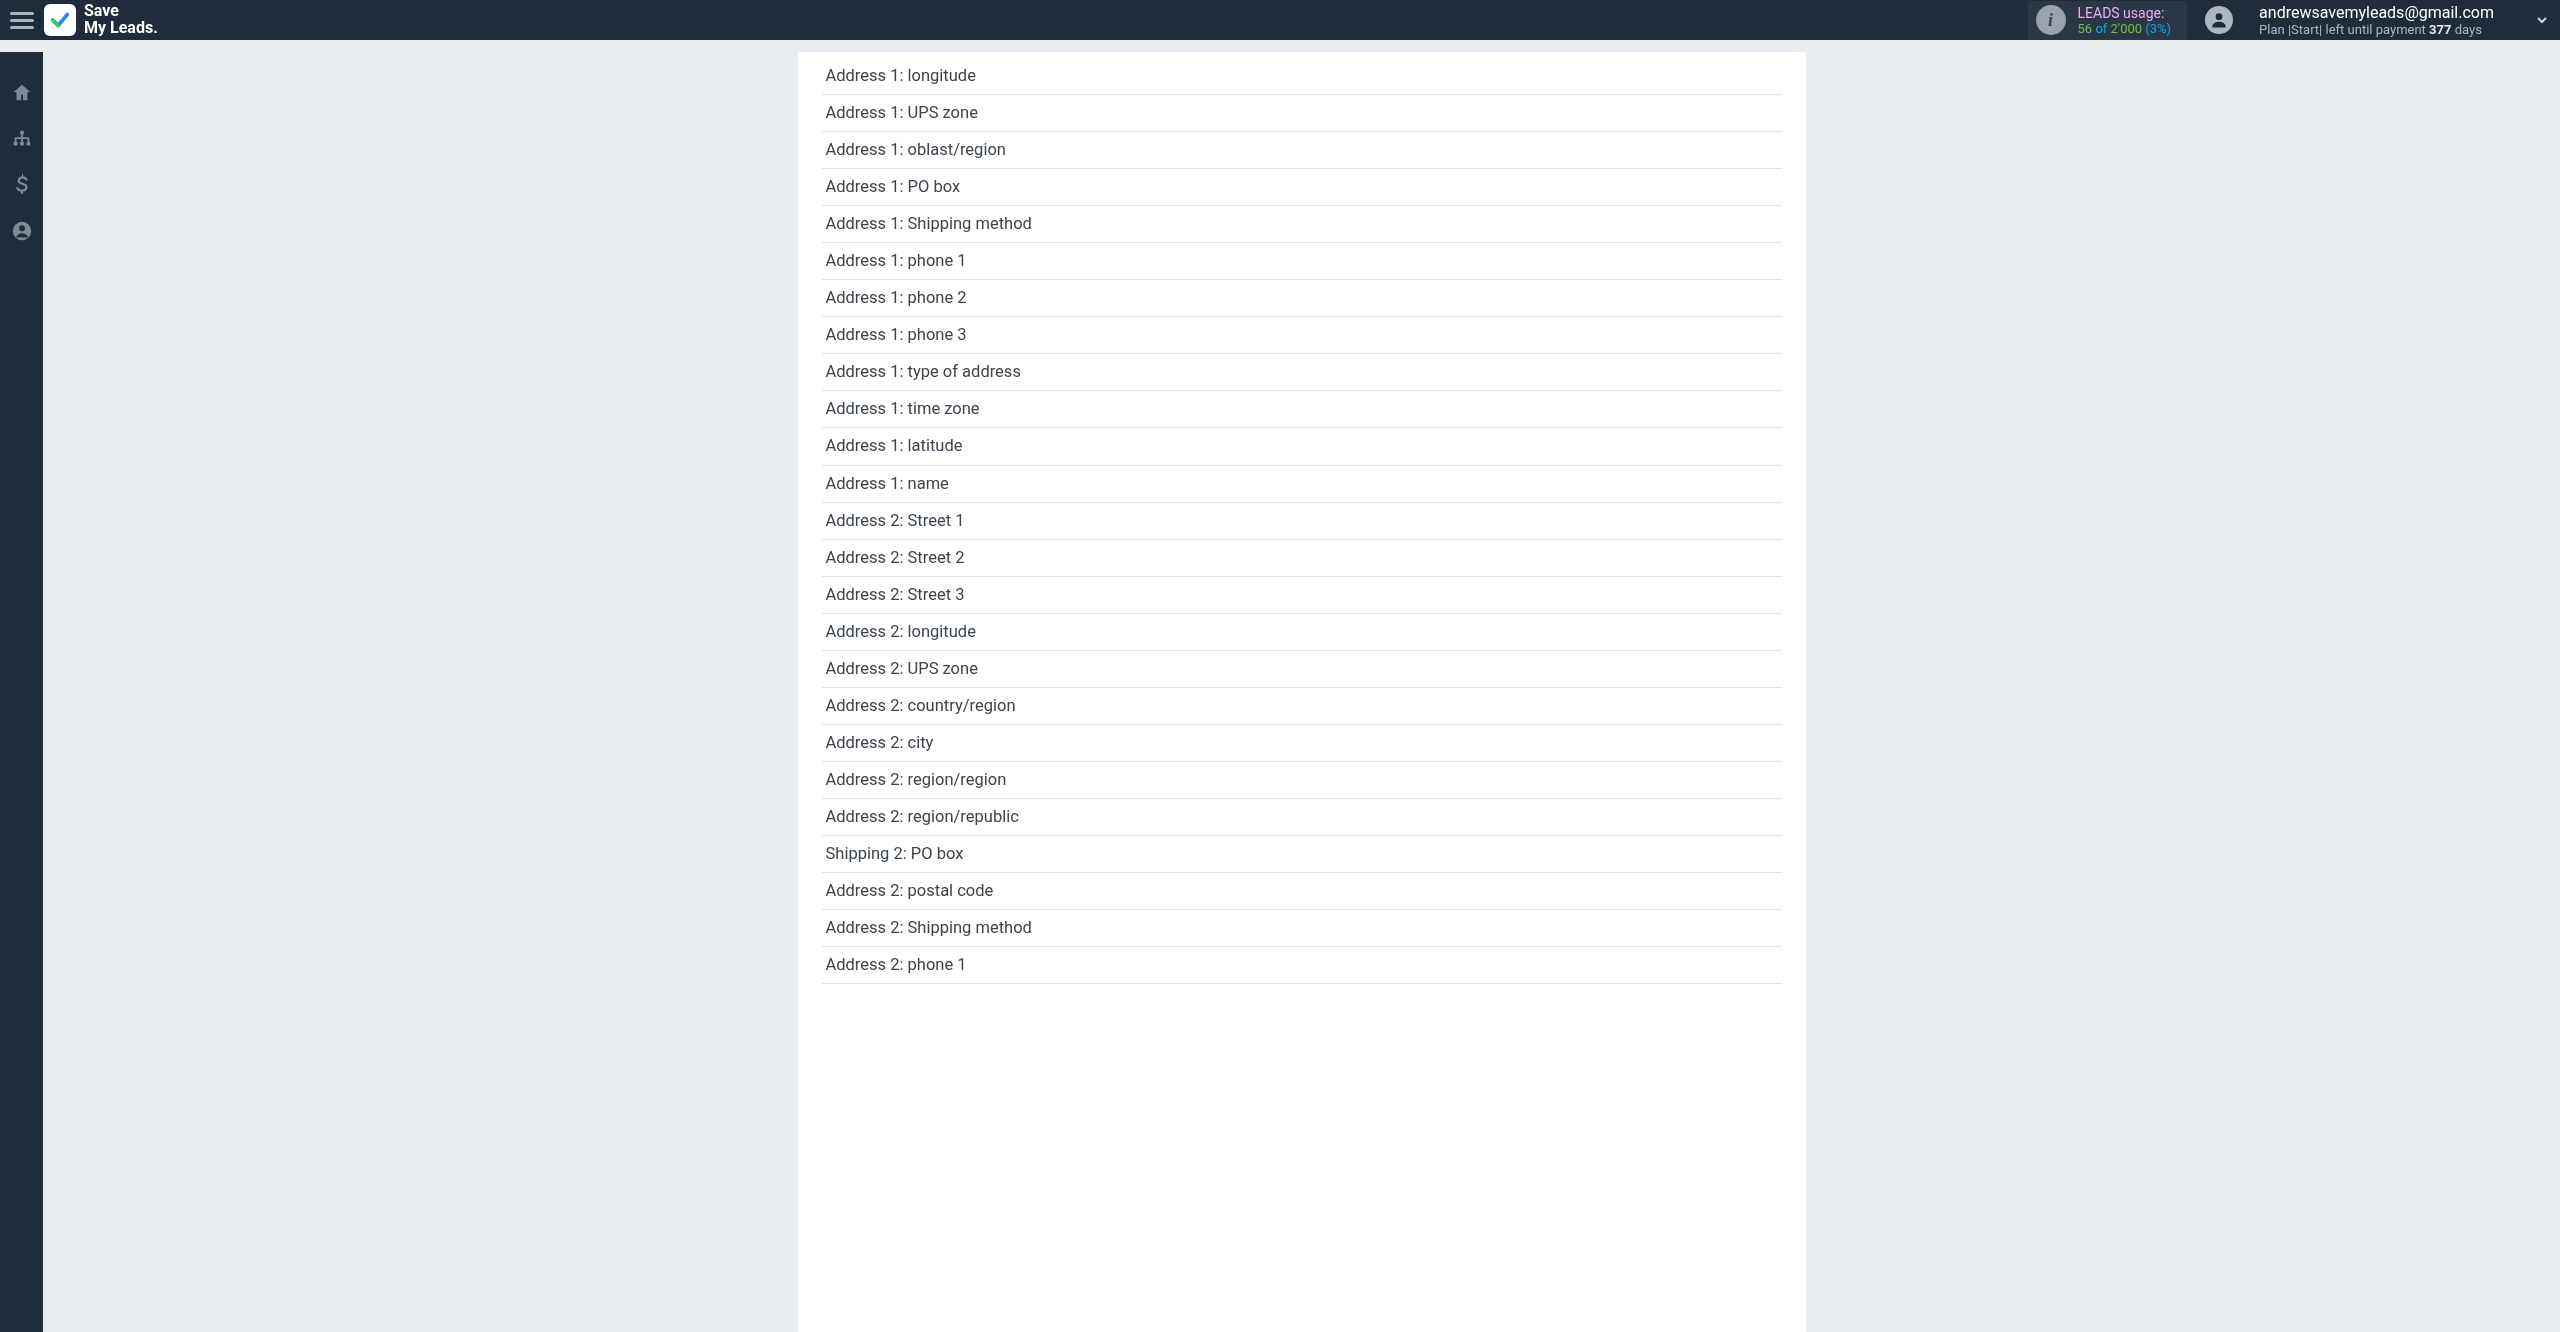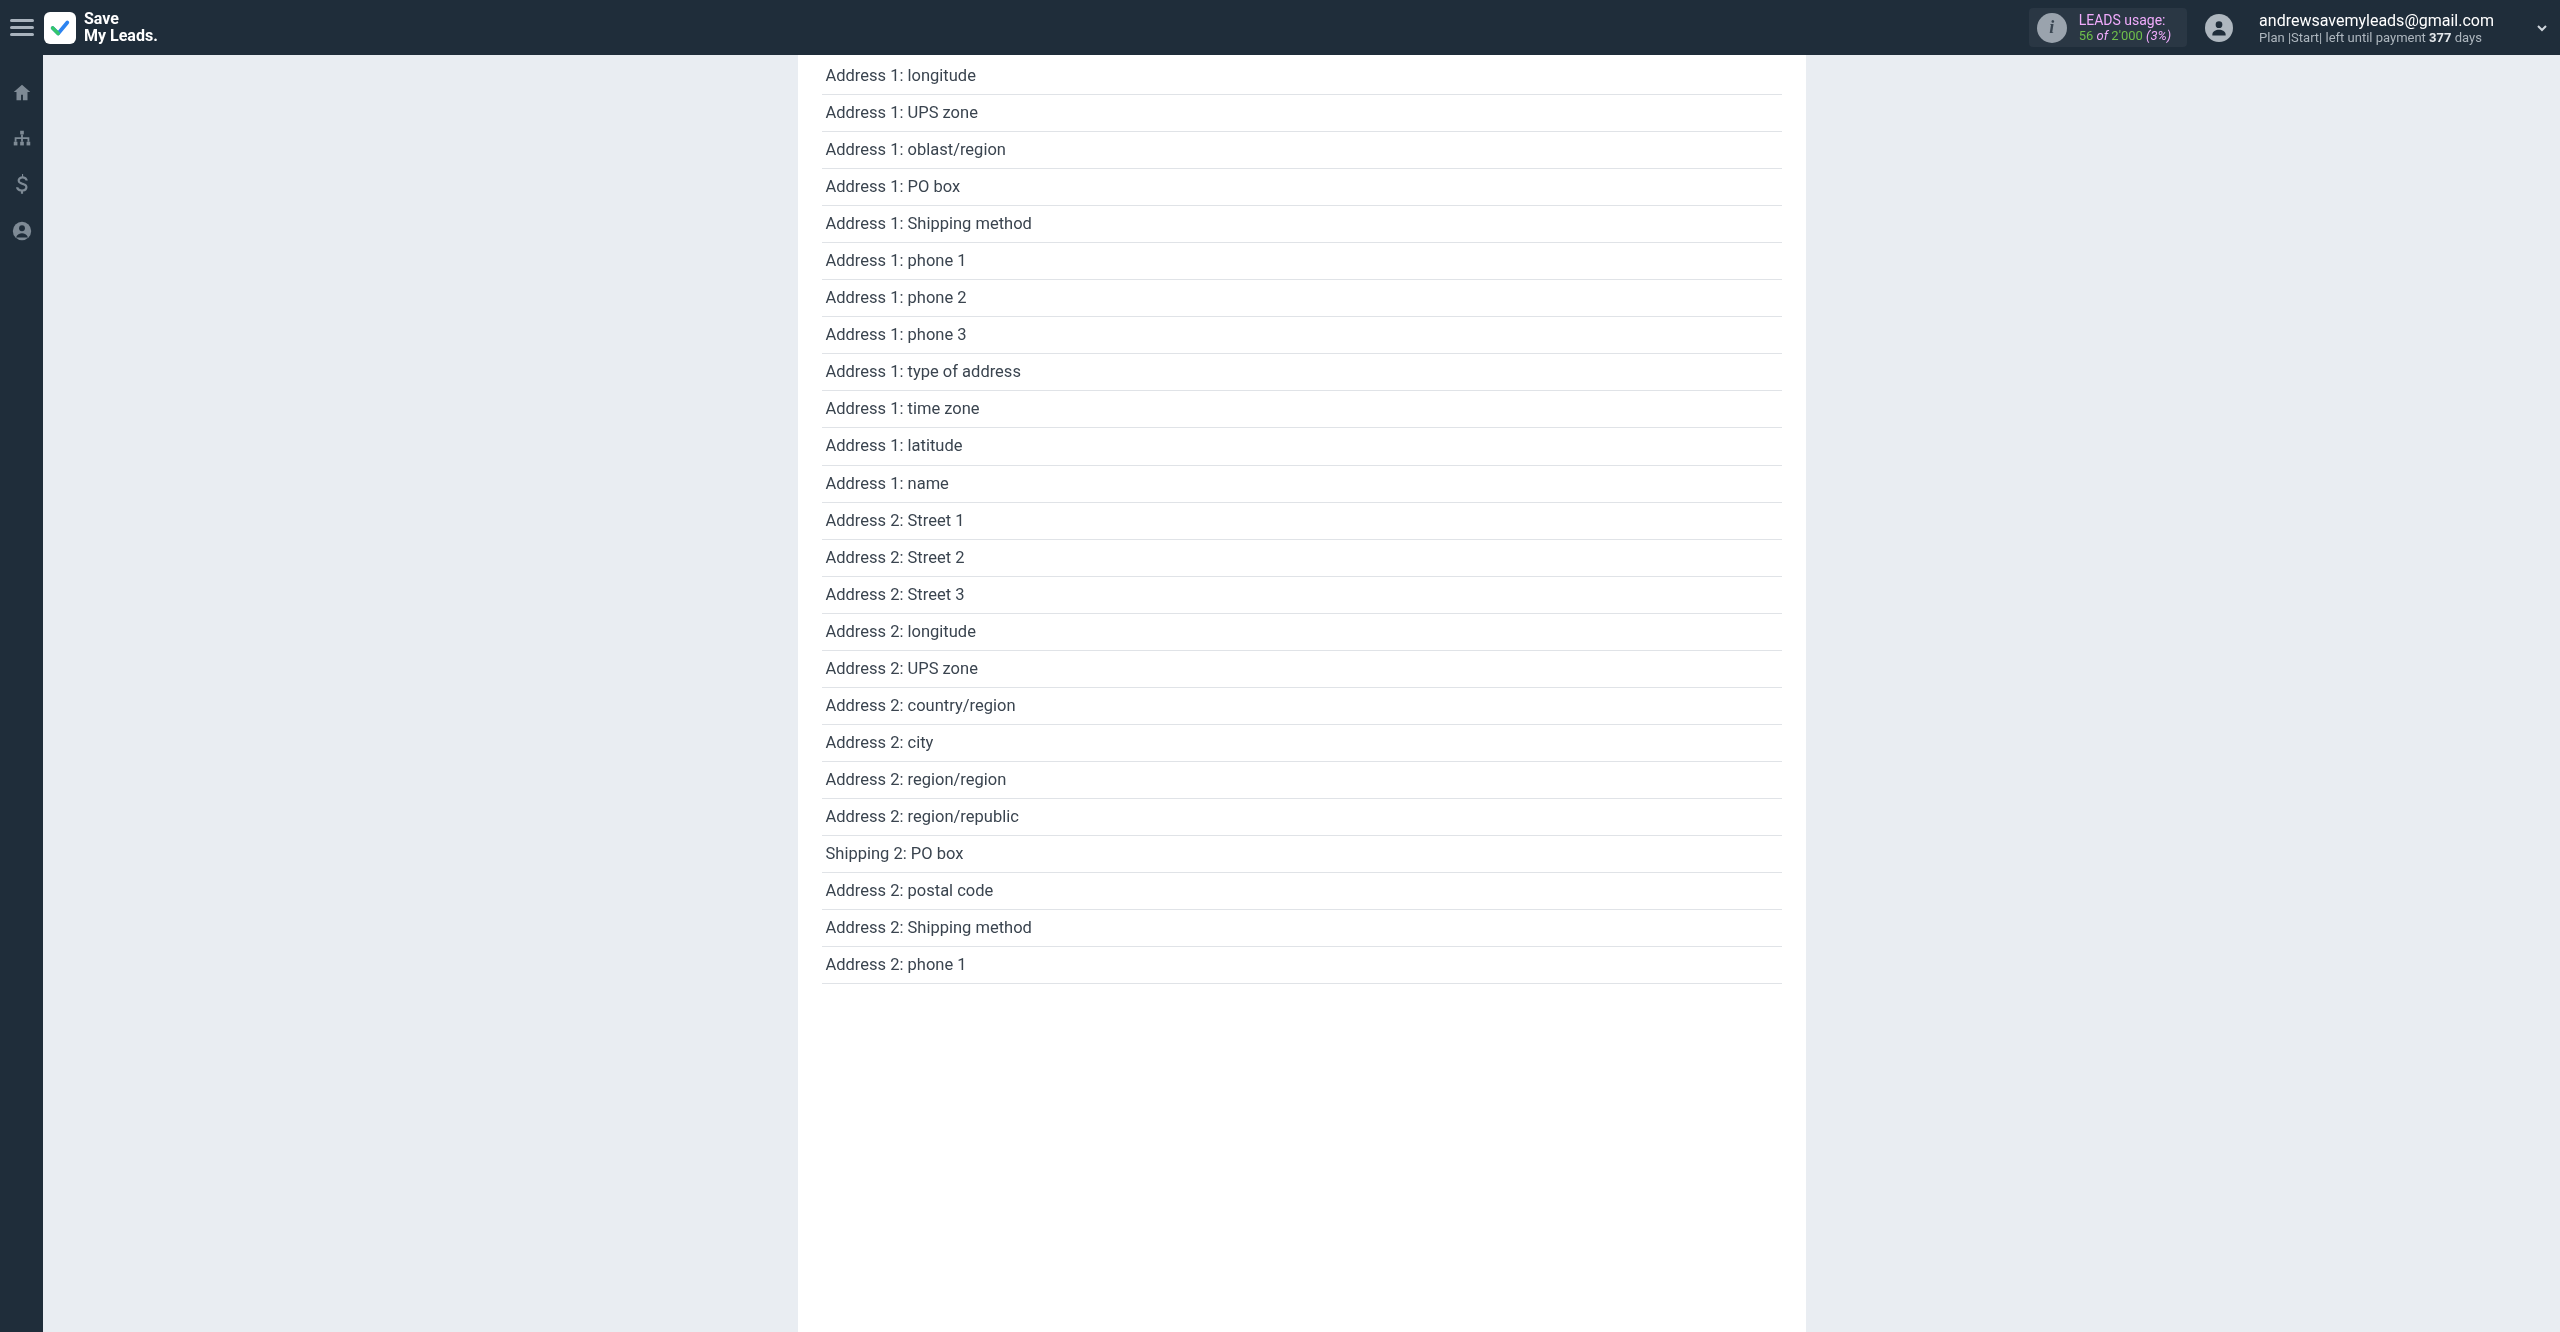--- a/index.html
+++ b/index.html
@@ -3,21 +3,21 @@
   <meta charset="utf-8">
   <style>
     * { margin: 0; padding: 0; box-sizing: border-box; }
     body {
       font-family: -apple-system, BlinkMacSystemFont, "Segoe UI", Roboto, Helvetica, Arial, sans-serif;
       background: #e9edf2;
       color: #2f3a45;
       overflow-x: hidden;
     }
     .topbar {
-      height: 55px;
+      height: 40px;
       background: #1f2d3a;
       display: flex;
       align-items: center;
       padding: 0 10px;
       position: fixed;
       top: 0; left: 0; right: 0;
       z-index: 100;
     }
     .hamburger {
       width: 24px; height: 24px;
@@ -46,21 +46,21 @@
       width: 30px; height: 30px; border-radius: 50%;
       display: flex; align-items: center; justify-content: center;
       font-weight: bold; font-style: italic; color: #3a4652;
       background: #9aa3ad;
       font-family: Georgia, serif;
       font-size: 18px;
     }
     .usage-text .line1 { color: #f0abfc; }
     .usage-text .line2 { font-size: 13px; }
     .usage-text .green { color: #6fbf4b; }
-    .usage-text .muted { color: #f0abfc; font-style: italic; }
+    .usage-text .muted { color: #0ea5e9; }
     .user-box { display: flex; align-items: center; gap: 26px; color: #e4e8ec; font-size: 14px; }
     .avatar-icon {
       width: 28px; height: 28px; border-radius: 50%;
       background: #aeb7bf; display: flex; align-items: center; justify-content: center;
     }
     .user-text .email { font-size: 16px; color: #fff; }
     .user-text .plan { font-size: 13px; color: #aeb7bf; }
     .user-text .plan b { color: #e4e8ec; font-weight: 700; }
     .chevron { margin-left: 14px; cursor: pointer; color: #cfd6dd; }
 

